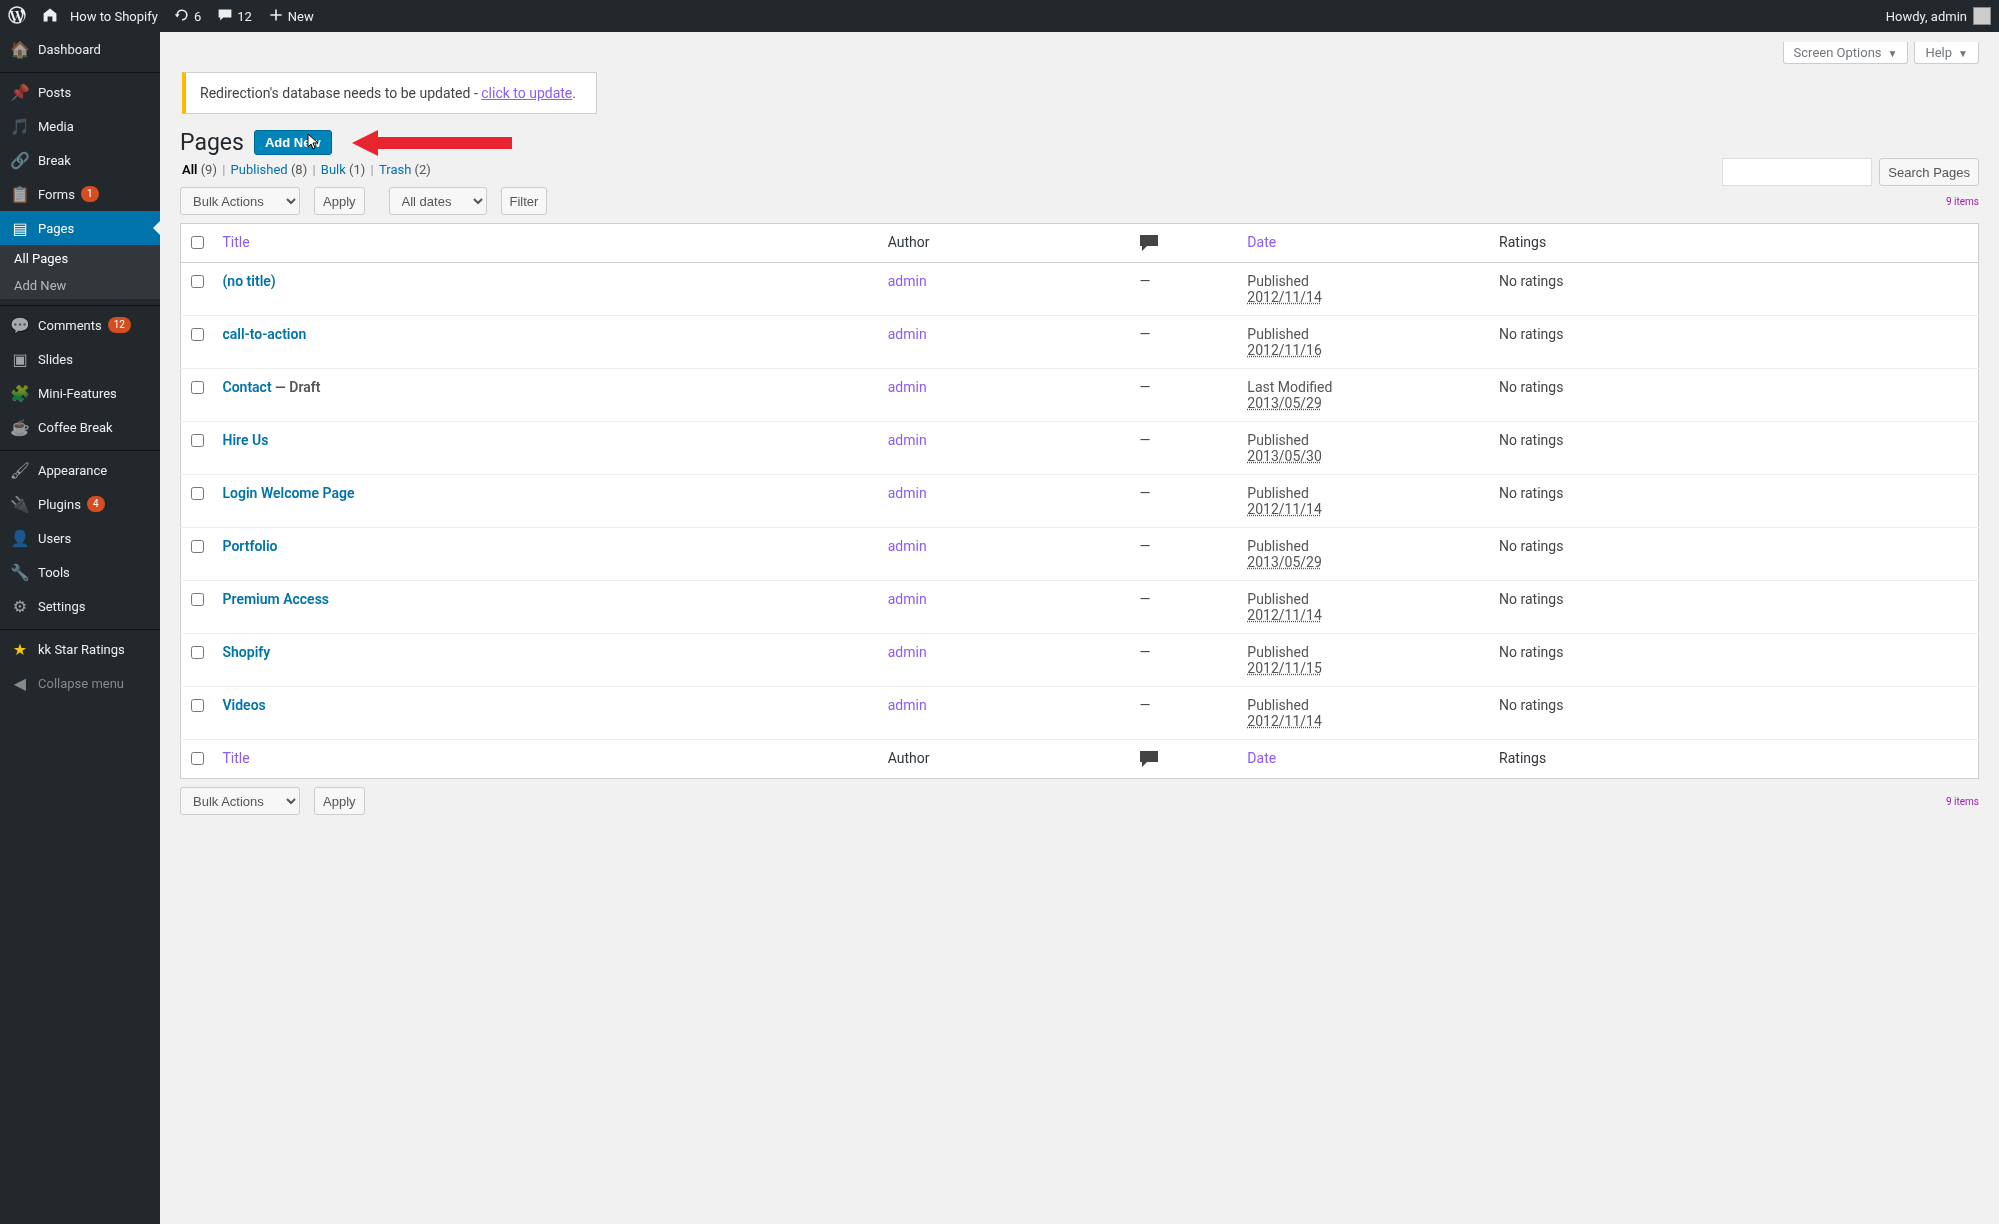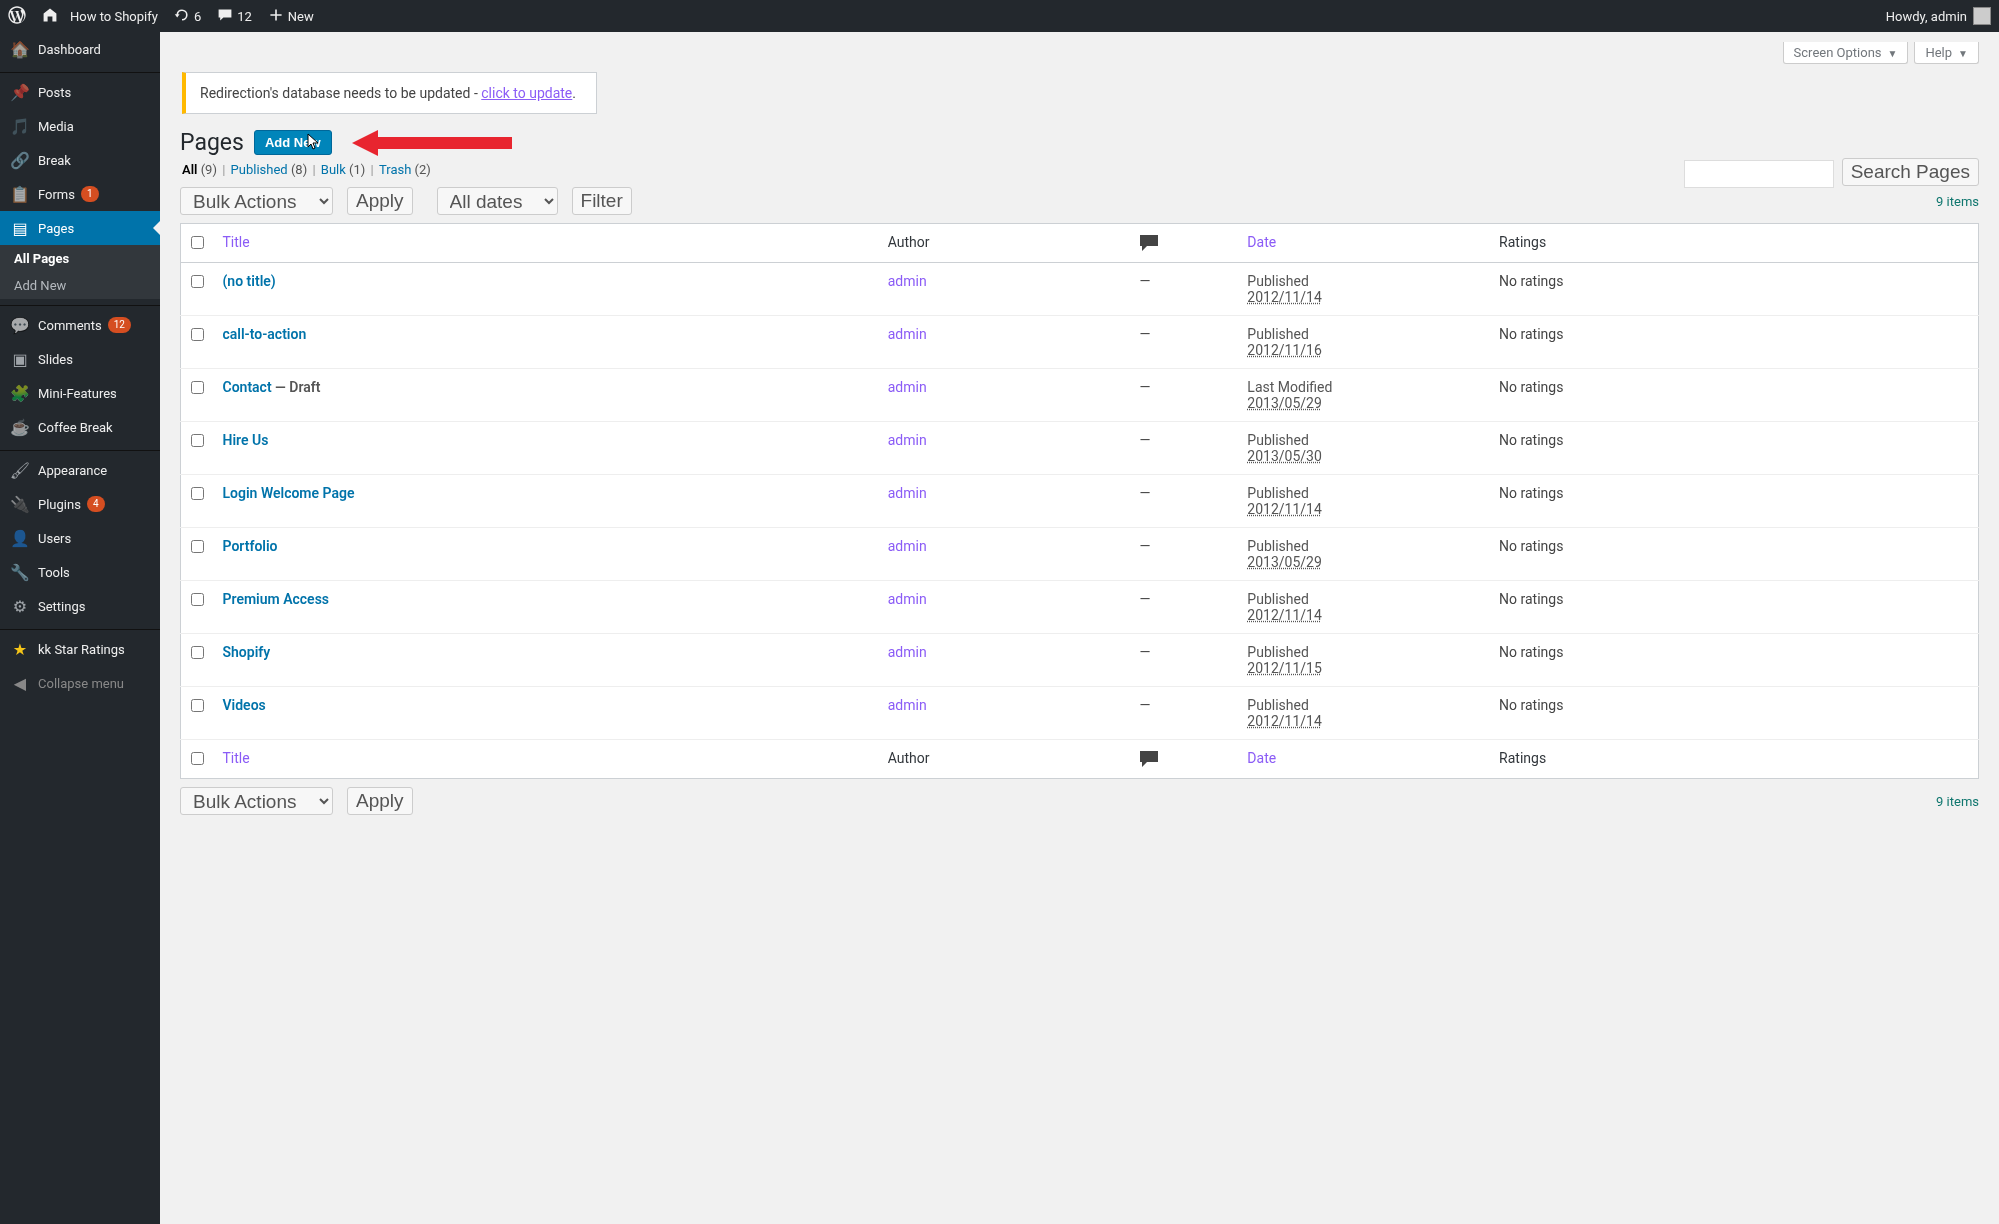--- a/index.html
+++ b/index.html
@@ -25,21 +25,21 @@
   #adminmenu{
     position:fixed;top:32px;left:0;bottom:0;width:160px;
     background:#23282d;color:#eee;overflow:hidden;
   }
   .menu-item{display:flex;align-items:center;height:34px;padding:0 10px;color:#eee;cursor:pointer;}
   .menu-item.current{background:#0073aa;color:#fff;position:relative;}
   .menu-item .m-icon{width:20px;display:inline-flex;justify-content:center;margin-right:8px;color:rgba(240,245,250,.6);font-size:16px;}
   .menu-item.current .m-icon{color:#fff;}
   .submenu{background:#32373c;}
   .submenu .sub-item{display:block;padding:6px 12px 6px 14px;color:#b4b9be;cursor:pointer;font-size:13px;}
-  .submenu .sub-item.current{color:#fff;font-weight:700;}
+  .submenu .sub-item.current{color:#fff;font-weight:400;}
   .badge{display:inline-block;background:#d54e21;color:#fff;border-radius:10px;font-size:10px;padding:1px 6px;margin-left:6px;line-height:14px;}
   .menu-sep{height:5px;border-bottom:1px solid #111;margin:2px 0;}
   .menu-item.current::after{
     content:"";position:absolute;right:-1px;top:50%;transform:translateY(-50%);
     border:8px solid transparent;border-right-color:#f1f1f1;
   }
 
   
   #wpbody{margin-left:160px;padding-top:32px;}
   #wpbody-content{padding:10px 20px 40px 20px;}
@@ -71,28 +71,28 @@
 
   .subsubsub{margin:6px 0 10px 2px;font-size:13px;color:#666;}
   .subsubsub a{color:#0073aa;}
   .subsubsub .current{color:#000;font-weight:600;}
   .subsubsub .count{color:#555;}
   .subsubsub .sep{color:#999;padding:0 2px;}
 
   .tablenav{display:flex;align-items:center;margin:4px 0 8px 0;}
   .tablenav.bottom{margin-top:8px;}
   select,button.button,input.button{
-    background:#f7f7f7;border:1px solid #ccc;border-radius:3px;padding:2px 8px;font-size:19px;color:#555;cursor:pointer;height:28px;
+    background:#f7f7f7;border:1px solid #ccc;border-radius:3px;padding:2px 8px;font-size:13px;color:#555;cursor:pointer;height:28px;
   }
   select{padding-right:18px;}
   .tablenav .act{margin-right:14px;}
   .search-box{margin-left:auto;}
   .search-box input[type=search]{border:1px solid #ddd;padding:3px 6px;height:28px;width:150px;background:#fff;}
   .search-box .button{margin-left:4px;background:#f7f7f7;}
-  .displaying-num{margin-left:auto;color:#0f766e;font-size:13px;}
+  .displaying-num{margin-left:auto;color:#a21caf;font-size:10px;}
 
   
   table.wp-list{
     width:100%;border-collapse:collapse;background:#fff;border:1px solid #ccd0d4;margin-top:4px;
     table-layout:fixed;
   }
   table.wp-list th,table.wp-list td{
     text-align:left;padding:10px 10px;border-bottom:1px solid #eee;font-size:14px;vertical-align:top;
   }
   table.wp-list thead th,table.wp-list tfoot th{

